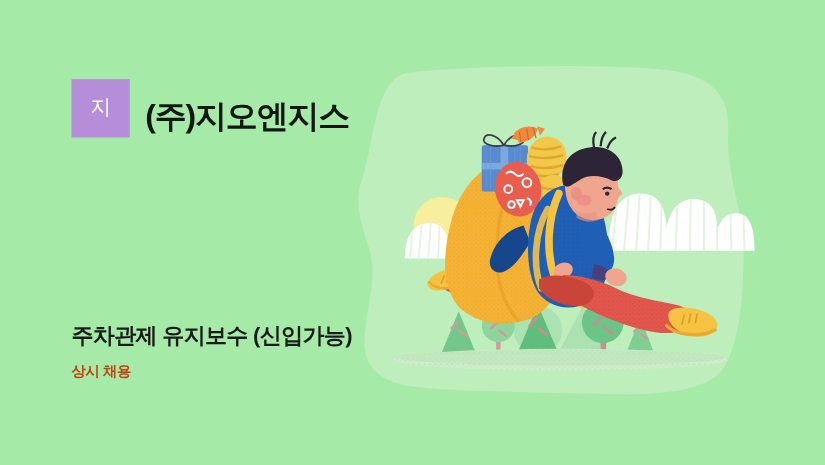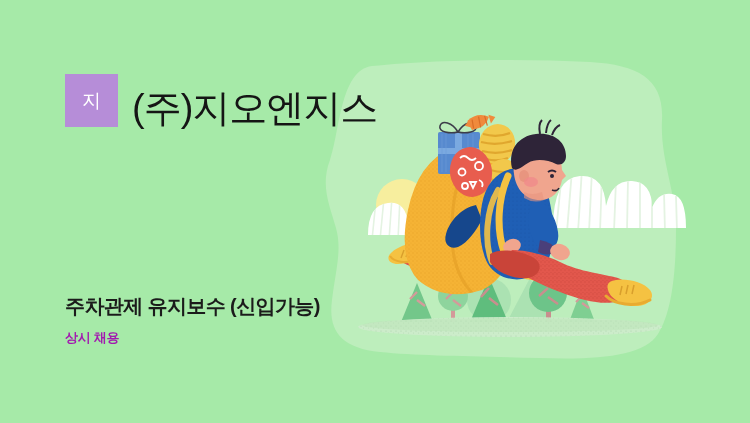--- a/index.html
+++ b/index.html
@@ -41,22 +41,22 @@
     justify-content:center;
     flex:0 0 auto;
   }
   #logo-badge span {
     color:#ffffff;
     font-size:19px;
     font-weight:400;
     line-height:1;
   }
   #company-name {
-    font-size:38px;
-    font-weight:normal;
+    font-size:29px;
+    font-weight:bold;
     color:#151515;
     letter-spacing:-1px;
     white-space:nowrap;
     line-height:1.1;
     margin-top:16px;
   }
 
   
   #footer {
     position:absolute;
@@ -68,21 +68,21 @@
     font-weight:bold;
     color:#1b1b1b;
     letter-spacing:-0.6px;
     white-space:nowrap;
     line-height:1.3;
   }
   #job-status {
     margin-top:11px;
     font-size:13px;
     font-weight:bold;
-    color:#a21caf;
+    color:#c2410c;
     letter-spacing:-0.3px;
     line-height:1.3;
   }
 </style>
 </head>
 <body>
 
 <div id="card">
 
   <svg id="illustration" viewBox="0 0 750 423" width="750" height="423" xmlns="http://www.w3.org/2000/svg">

